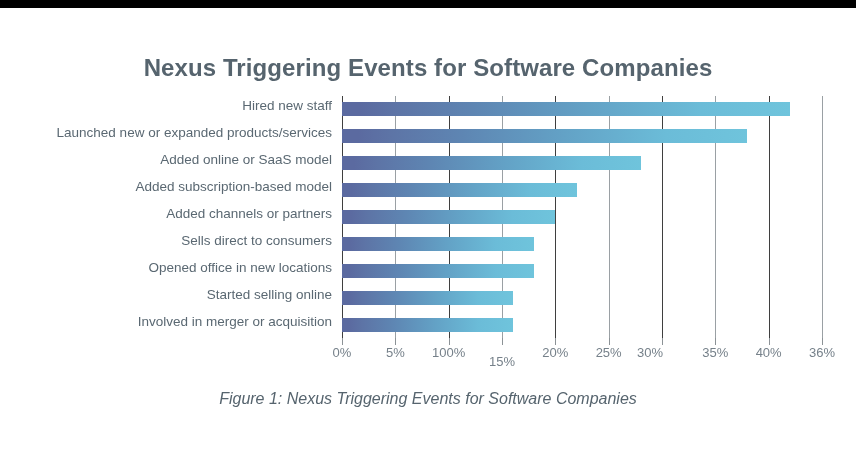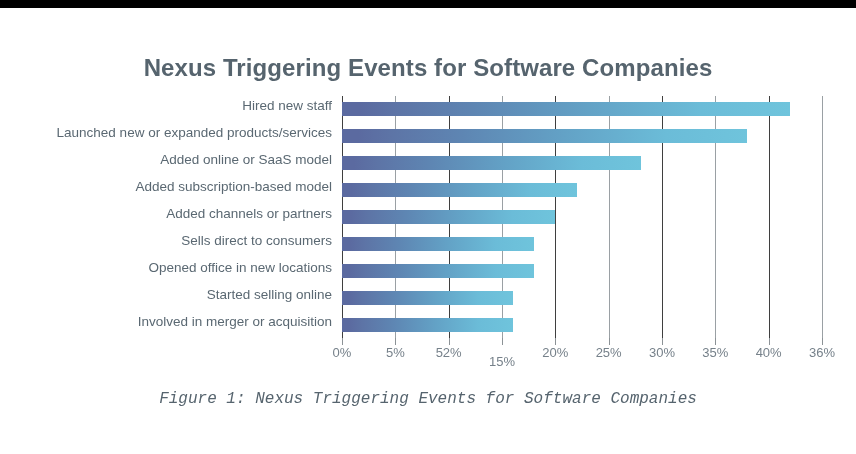--- a/index.html
+++ b/index.html
@@ -130,21 +130,21 @@
 
   .caption {
     position: absolute;
     top: 390px;
     left: 0;
     width: 856px;
     text-align: center;
     font-size: 16px;
     font-style: italic;
     color: #56646e;
-    font-family: Liberation Mono, monospace;
+    font-family: Liberation Sans, sans-serif;
   }
 </style>
 </head>
 <body>
 
 <div class="page">
 
   <div class="top-band"></div>
 
   <div class="chart-title">Nexus Triggering Events for Software Companies</div>
@@ -227,25 +227,25 @@
           <div class="row-label">Involved in merger or acquisition</div>
           <div class="bar-track">
             <div class="bar" style="width: 170.667px;"></div>
           </div>
         </div>
       </div>
 
     <div class="axis-labels">
         <div class="axis-label" style="left: 0px;">0%</div>
         <div class="axis-label" style="left: 53.3333px;">5%</div>
-        <div class="axis-label" style="left: 106.667px;">52%</div>
+        <div class="axis-label" style="left: 106.667px;">100%</div>
         <div class="axis-label" style="left: 160px; margin-top: 9px;">15%</div>
         <div class="axis-label" style="left: 213.333px;">20%</div>
         <div class="axis-label" style="left: 266.667px;">25%</div>
-        <div class="axis-label" style="left: 320px;">30%</div>
+        <div class="axis-label" style="left: 308px;">30%</div>
         <div class="axis-label" style="left: 373.333px;">35%</div>
         <div class="axis-label" style="left: 426.667px;">40%</div>
         <div class="axis-label" style="left: 480px;">36%</div>
       </div>
 
   </div>
 
   <div class="caption">Figure 1: Nexus Triggering Events for Software Companies</div>
 
 </div>

